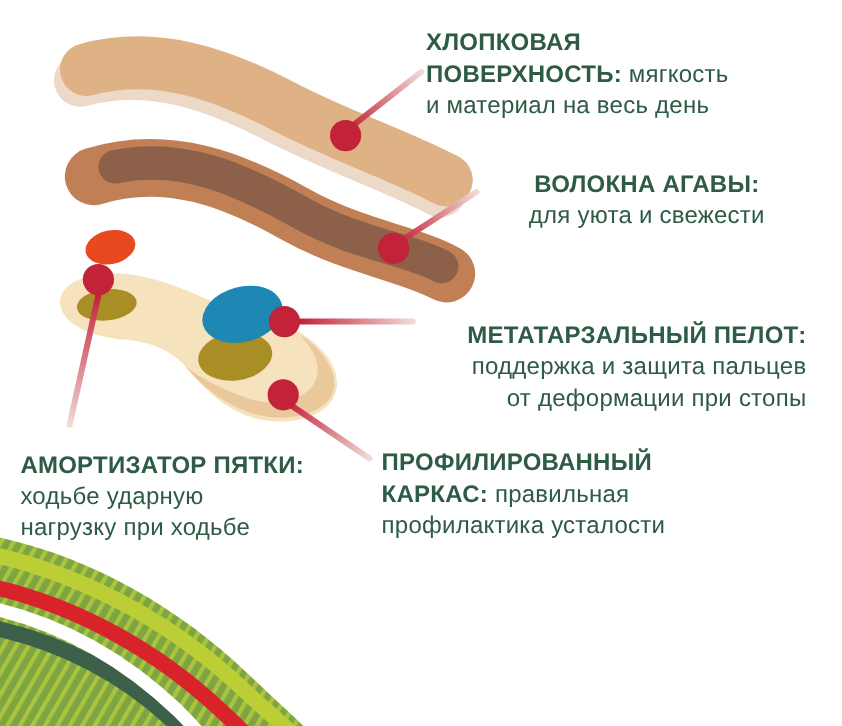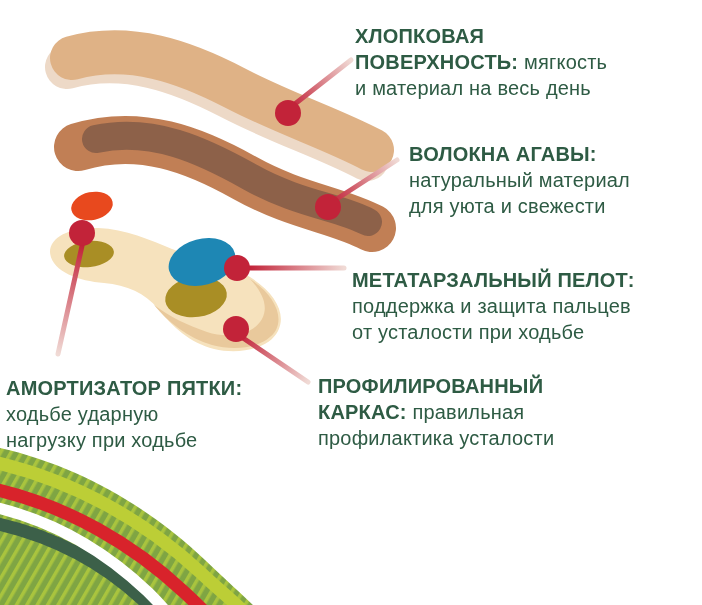--- a/index.html
+++ b/index.html
@@ -14,23 +14,23 @@
     position:absolute;
     color:var(--text-green, #2E5B44);
     font-size:20px; line-height:26px;
     letter-spacing:0.2px;
   }
   .callout .line { white-space:pre; }
   .callout .b { font-weight:bold; }
   .callout .r { font-weight:normal; }
   
   #callout-cotton     { left:355px; top:23px;  width:300px; }
-  #callout-agave      { left:409px; top:141px; width:260px; }
-  #callout-metatarsal { left:352px; top:267px; width:320px; }
-  #callout-heel       { left:6px;  top:375px; width:270px; }
+  #callout-agave      { left:409px; top:141px; width:260px;text-align:center; }
+  #callout-metatarsal { left:352px; top:267px; width:320px;text-align:right; }
+  #callout-heel       { left:17px;  top:375px; width:270px; }
   #callout-frame      { left:318px; top:373px; width:280px; }
 </style>
 </head>
 <body>
 
 <div id="stage" style="background: rgb(255, 255, 255);">
 
   <svg id="art" width="702" height="605" viewBox="0 0 702 605">
     <defs>
       <linearGradient id="g1" gradientUnits="userSpaceOnUse" x1="291" y1="107" x2="351" y2="60">
@@ -103,28 +103,27 @@
   </svg>
 
   <div class="callout" id="callout-cotton">
     <div class="line"><span class="b">ХЛОПКОВАЯ</span><span class="r"></span></div>
     <div class="line"><span class="b">ПОВЕРХНОСТЬ:</span><span class="r"> мягкость</span></div>
     <div class="line"><span class="b"></span><span class="r">и материал на весь день</span></div>
   </div>
 
   <div class="callout" id="callout-agave">
     <div class="line"><span class="b">ВОЛОКНА АГАВЫ:</span><span class="r"></span></div>
-    <div class="line"><span class="b"></span><span class="r">натуральный материал</span></div>
     <div class="line"><span class="b"></span><span class="r">для уюта и свежести</span></div>
   </div>
 
   <div class="callout" id="callout-metatarsal">
     <div class="line"><span class="b">МЕТАТАРЗАЛЬНЫЙ ПЕЛОТ:</span><span class="r"></span></div>
     <div class="line"><span class="b"></span><span class="r">поддержка и защита пальцев</span></div>
-    <div class="line"><span class="b"></span><span class="r">от усталости при ходьбе</span></div>
+    <div class="line"><span class="b"></span><span class="r">от деформации при стопы</span></div>
   </div>
 
   <div class="callout" id="callout-heel">
     <div class="line"><span class="b">АМОРТИЗАТОР ПЯТКИ:</span><span class="r"></span></div>
     <div class="line"><span class="b"></span><span class="r">ходьбе ударную</span></div>
     <div class="line"><span class="b"></span><span class="r">нагрузку при ходьбе</span></div>
   </div>
 
   <div class="callout" id="callout-frame">
     <div class="line"><span class="b">ПРОФИЛИРОВАННЫЙ</span><span class="r"></span></div>

